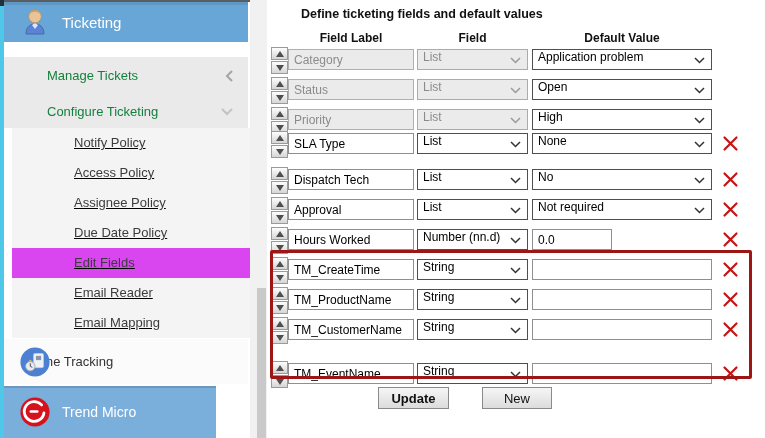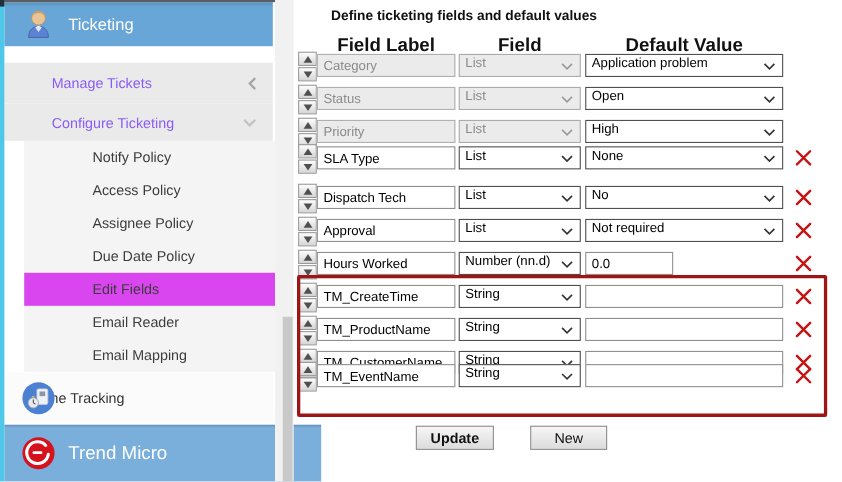--- a/index.html
+++ b/index.html
@@ -11,45 +11,45 @@
   .topline{position:absolute;left:0;top:0;width:250px;height:2px;background:#5a5e62;z-index:3;}
   .accent{position:absolute;left:0;top:0;width:4px;height:438px;background:#4ec7e8;z-index:4;}
   .accent-cap{position:absolute;left:0;top:0;width:4px;height:6px;background:#22303c;z-index:5;}
 
   .s-header{position:absolute;left:4px;top:2px;width:244px;height:40px;background:#67a6d7;
             box-shadow:inset 0 3px 0 rgba(0,0,0,.08);color:#fff;font-size:15px;
             display:flex;align-items:center;cursor:pointer;}
   .s-header .hdr-label{margin-left:58px;}
   .row-icon{position:absolute;left:15px;top:50%;transform:translateY(-50%);width:32px;height:32px;}
 
-  .s-item{position:absolute;left:4px;width:244px;background:#eaeaea;color:#8b5cf6;font-size:13px;
+  .s-item{position:absolute;left:4px;width:244px;background:#eaeaea;color:#15803d;font-size:13px;
           display:flex;align-items:center;box-sizing:border-box;padding-left:43px;cursor:pointer;gap:32px;}
   #item-manage{top:57px;height:37px;}
   #item-configure{top:94px;height:34px;}
   .s-item .chev-right{margin-left:auto;margin-right:14px;display:flex;align-items:center;}
 
-  .submenu{position:absolute;left:22px;top:128px;width:244px;background:#f4f4f4;}
+  .submenu{position:absolute;left:12px;top:128px;width:244px;background:#f4f4f4;text-decoration:underline;}
   .sub-item{height:30px;line-height:30px;padding-left:62px;font-size:13px;color:#3c3c3c;cursor:pointer;}
   .sub-item.selected{background:#d946ef;}
 
   .time-row{position:absolute;left:4px;top:339px;width:244px;height:45px;background:#fbfbfb;
             display:flex;align-items:center;font-size:13px;color:#333;cursor:pointer;}
   .time-row .row-label{margin-left:28px;}
-  .brand-row{position:absolute;left:4px;top:386px;width:288px;height:52px;background:#7aaedb;
+  .brand-row{position:absolute;left:4px;top:386px;width:212px;height:52px;background:#7aaedb;
              box-shadow:inset 0 2px 0 rgba(0,0,0,.12);display:flex;align-items:center;
-             color:#fff;font-size:17px;cursor:pointer;}
+             color:#fff;font-size:14px;cursor:pointer;}
   .brand-row .row-label{margin-left:58px;}
 
   
   .sb-track{position:absolute;left:250px;top:0;width:17px;height:438px;background:#f1f1f1;}
   .sb-thumb{position:absolute;left:7px;top:288px;width:9px;height:150px;background:#c9c9c9;}
 
   
   .title{position:absolute;left:301px;top:7px;font-size:12.5px;font-weight:bold;color:#111;}
-  .colhead{position:absolute;top:31px;font-size:17px;font-weight:bold;color:#111;text-align:center;}
+  .colhead{position:absolute;top:31px;font-size:12px;font-weight:bold;color:#111;text-align:center;}
   #ch-0{left:288px;width:126px;} #ch-1{left:417px;width:111px;} #ch-2{left:532px;width:180px;}
 
   .frow{position:absolute;left:267px;width:498px;height:27px;}
   .spin-col{position:absolute;left:4px;top:-2px;width:17px;display:flex;flex-direction:column;gap:1px;}
   .spin-btn{height:13px;border:1px solid #9a9a9a;background:linear-gradient(#fdfdfd,#d6d6d6);
             display:flex;align-items:center;justify-content:center;box-sizing:border-box;cursor:pointer;}
   .tri{width:0;height:0;border-left:4px solid transparent;border-right:4px solid transparent;}
   .tri.up{border-bottom:6px solid #4f4f4f;}
   .tri.down{border-top:6px solid #4f4f4f;}
 
@@ -413,21 +413,21 @@
               <polyline points="1,1 5.5,5.5 10,1"></polyline>
             </svg>
           </div>
           <input class="fdefin" value="" style="">
           <span class="del">
             <svg width="17" height="17" viewBox="0 0 17 17">
               <path d="M2.5 2.5L14.5 14.5M14.5 2.5L2.5 14.5"></path>
             </svg>
           </span>
         </div>
-        <div class="frow" style="top: 331px;">
+        <div class="frow" style="top: 363px;">
           <div class="spin-col">
             <div class="spin-btn">
               <i class="tri up"></i>
             </div>
             <div class="spin-btn">
               <i class="tri down"></i>
             </div>
           </div>
           <input class="flabel" value="TM_EventName" style="">
           <div class="fsel">

